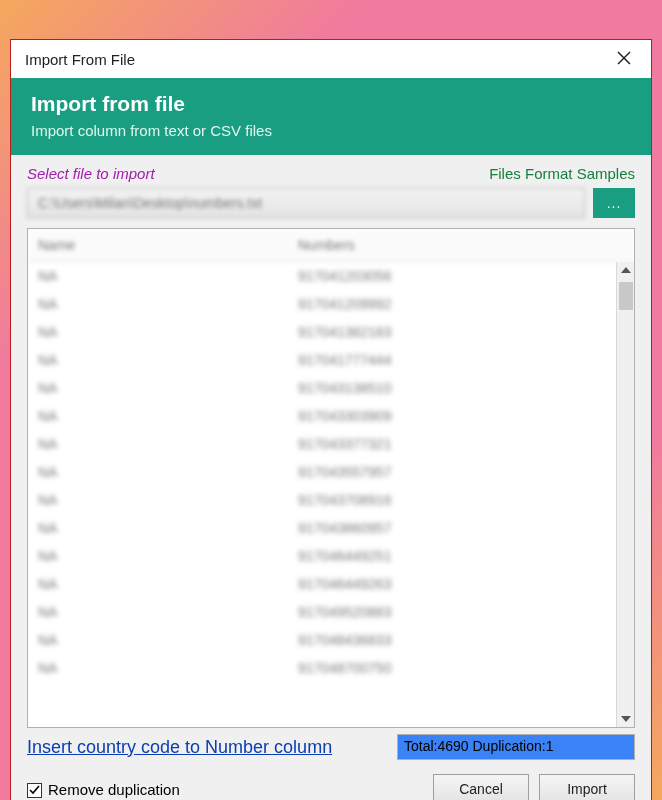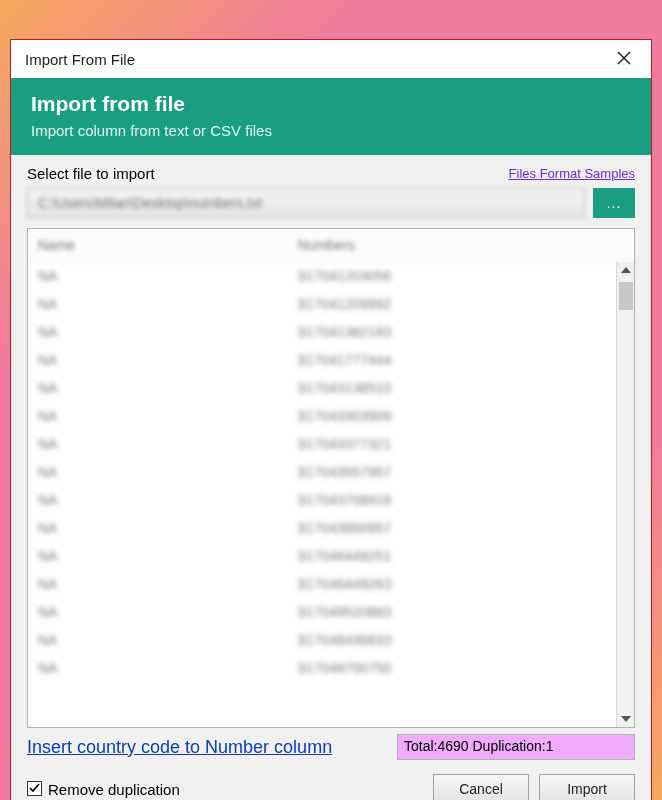--- a/index.html
+++ b/index.html
@@ -61,26 +61,26 @@
       background: #f0f0f0;
     }
     .file-row-labels {
       display: flex;
       justify-content: space-between;
       align-items: center;
       margin-bottom: 6px;
     }
     .select-label {
       font-size: 15px;
-      color: #000000;
+      color: #a21caf;
+      font-style: italic;
     }
     .samples-link {
-      font-size: 13px;
-      color: #6d28d9;
-      text-decoration: underline;
+      font-size: 15px;
+      color: #15803d;
       cursor: pointer;
     }
     .file-input-row {
       display: flex;
       gap: 8px;
       margin-bottom: 10px;
     }
     .file-path {
       flex: 1;
       height: 30px;
@@ -180,34 +180,34 @@
     .country-link {
       font-size: 18px;
       color: #0b3db3;
       text-decoration: underline;
       cursor: pointer;
     }
     .status-box {
       width: 238px;
       height: 26px;
       border: 1px solid #b0b0b0;
-      background: #f0abfc;
+      background: #3b82f6;
       font-size: 14px;
       padding: 3px 6px;
       color: #000;
     }
     .bottom-row {
       display: flex;
       justify-content: space-between;
       align-items: center;
       margin-top: 14px;
     }
     .checkbox-wrap {
       display: flex;
-      align-items: flex-start;
+      align-items: flex-end;
       gap: 6px;
       font-size: 15px;
       color: #000;
     }
     .checkbox {
       width: 15px;
       height: 15px;
       border: 1px solid #333;
       background: #fff;
       display: inline-flex;

